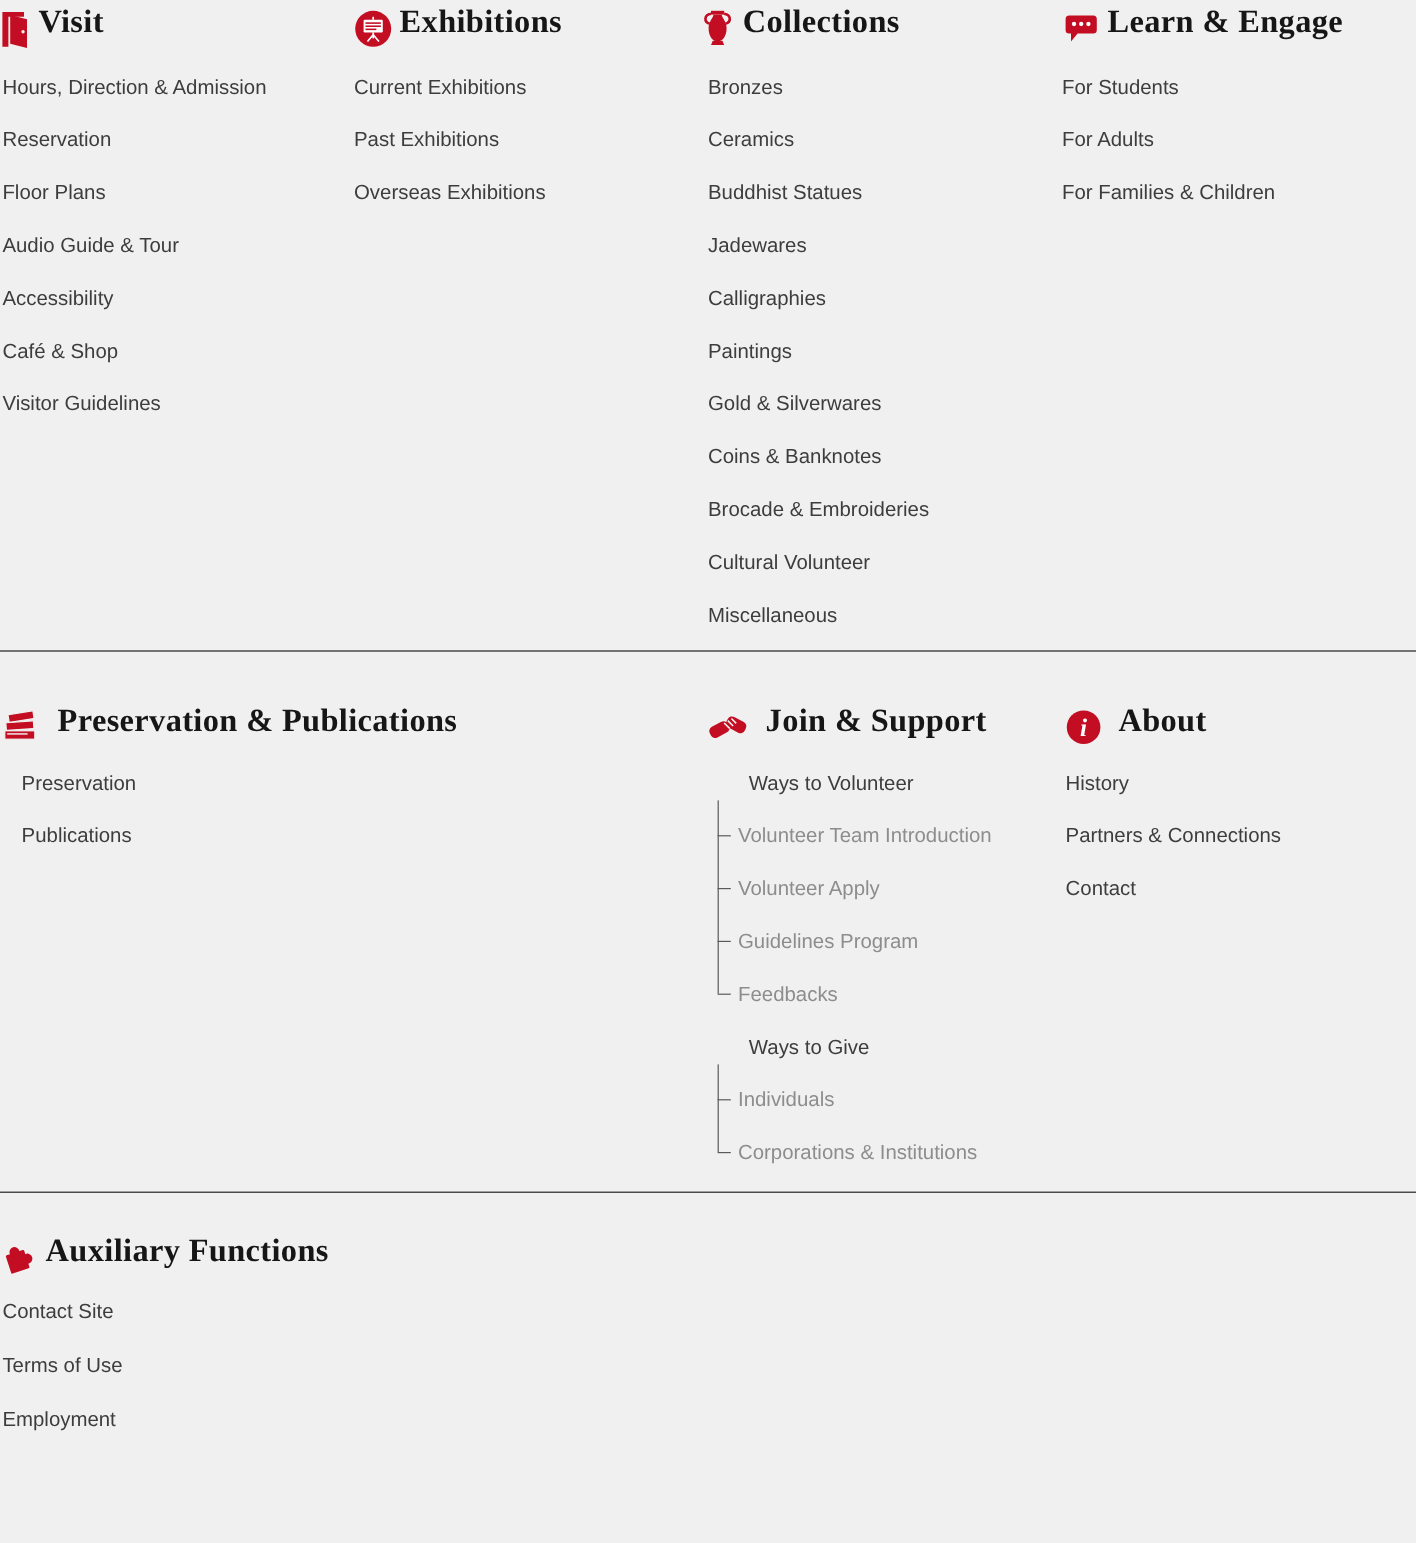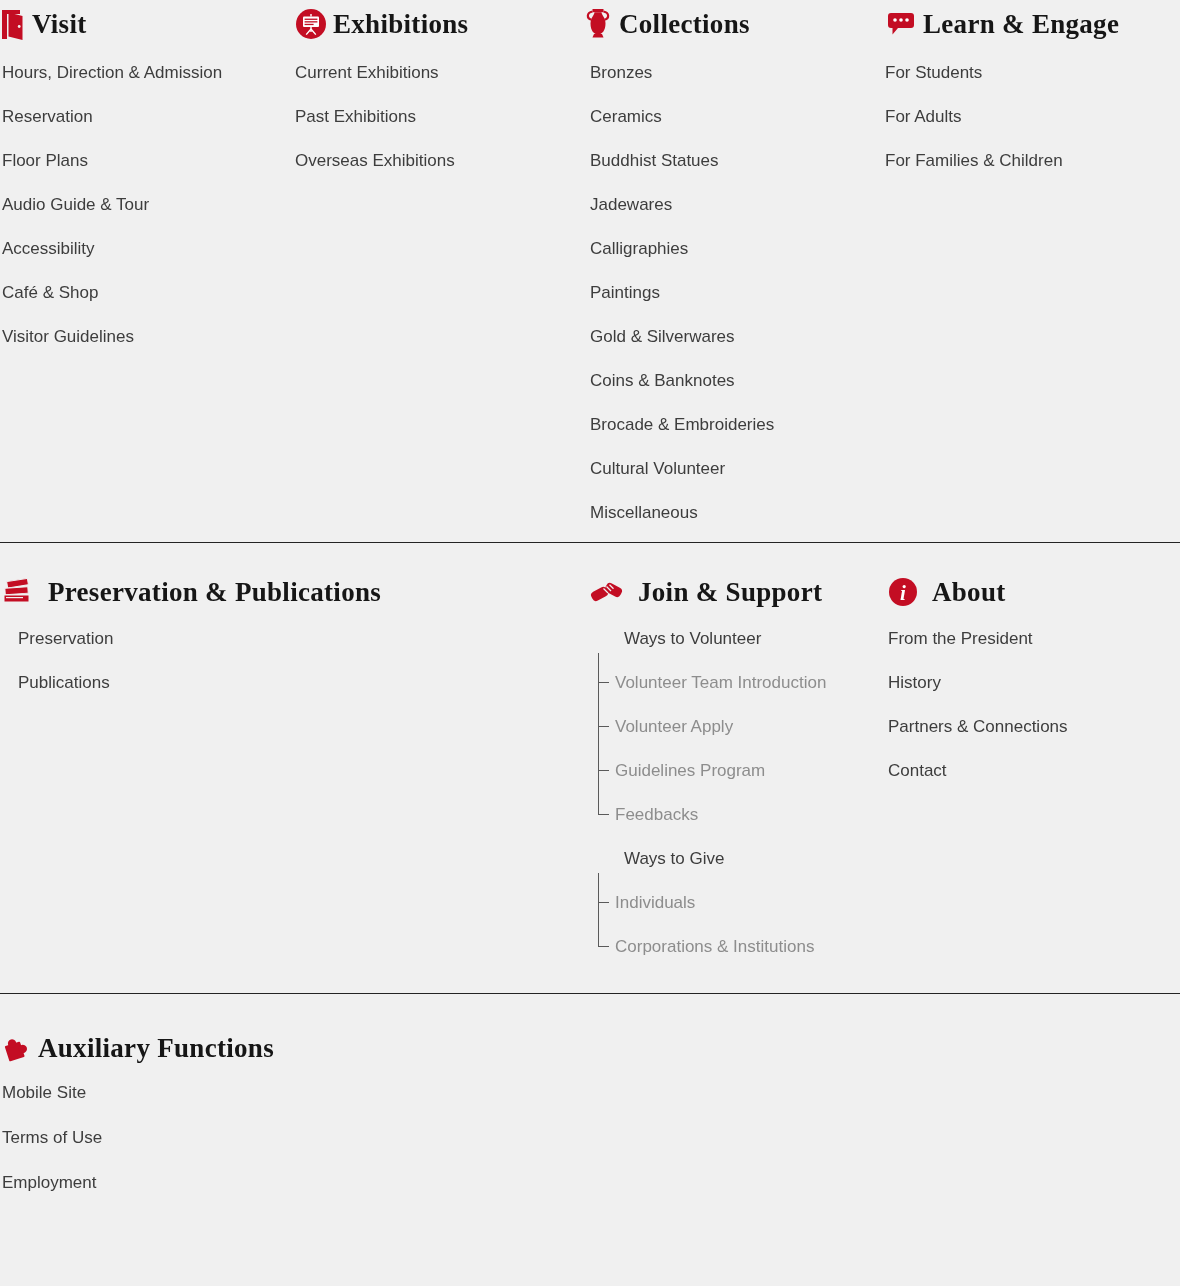--- a/index.html
+++ b/index.html
@@ -18,23 +18,23 @@
     width:1180px;height:1286px;
     background:var(--bg);
     font-family:"Liberation Sans",sans-serif;
     overflow:hidden;
   }
   .band{position:absolute;left:0;width:100%;}
   .band-1{top:0;height:543px;border-bottom:1px solid var(--divider);}
   .band-2{top:544px;height:450px;border-bottom:1px solid var(--divider);}
   .band-3{top:995px;height:291px;}
   .col{position:absolute;top:0;}
-  .hdr{display:flex;align-items:center;gap:6px;height:42px;}
+  .hdr{display:flex;gap:6px;height:42px;}
   .band-1 .hdr{margin-top:3px;}
-  .band-2 .hdr{margin-top:27px;gap:14px;}
+  .band-2 .hdr{margin-top:41px;gap:14px;}
   .band-3 .hdr{margin-top:32px;}
   .hdr .ttl{
     font-family:"Liberation Serif","DejaVu Serif",serif;
     font-weight:bold;font-size:27px;color:var(--ink);
     letter-spacing:.3px;text-decoration:none;white-space:nowrap;
   }
   .icn{display:inline-flex;align-items:center;justify-content:center;flex:0 0 auto;}
   ul{list-style:none;margin:0;padding:0;}
   .items{margin-top:18px;}
   .band-2 .items{margin-top:16px;}
@@ -220,21 +220,20 @@
       <div class="hdr">
         <span class="icn">
           <svg width="30" height="30" viewBox="0 0 30 30">
             <circle cx="15" cy="15" r="14" fill="#c30d23"></circle>
             <text x="15" y="22.5" text-anchor="middle" font-family="Liberation Serif, DejaVu Serif, serif" font-weight="bold" font-style="italic" font-size="21" fill="#fff">i</text>
           </svg>
         </span>
         <a class="ttl">About</a>
       </div>
       <ul class="items" style="padding-left:0;">
-        <li><a>From the President</a></li>
         <li><a>History</a></li>
         <li><a>Partners &amp; Connections</a></li>
         <li><a>Contact</a></li>
       </ul>
     </div>
   </section>
 
   <section class="band band-3">
     <div class="col" style="left:0;width:600px;">
       <div class="hdr">
@@ -243,20 +242,20 @@
             <g fill="#c30d23" transform="rotate(-18 16 17)">
               <rect x="6" y="11" width="16" height="16" rx="1"></rect>
               <circle cx="14" cy="10.5" r="4.2"></circle>
               <circle cx="22.5" cy="19" r="4.2"></circle>
             </g>
           </svg>
         </span>
         <a class="ttl">Auxiliary Functions</a>
       </div>
       <ul class="items" style="padding-left:2px;">
-        <li><a>Mobile Site</a></li>
+        <li><a>Contact Site</a></li>
         <li><a>Terms of Use</a></li>
         <li><a>Employment</a></li>
       </ul>
     </div>
   </section>
 
 </div>
 
 </body></html>

